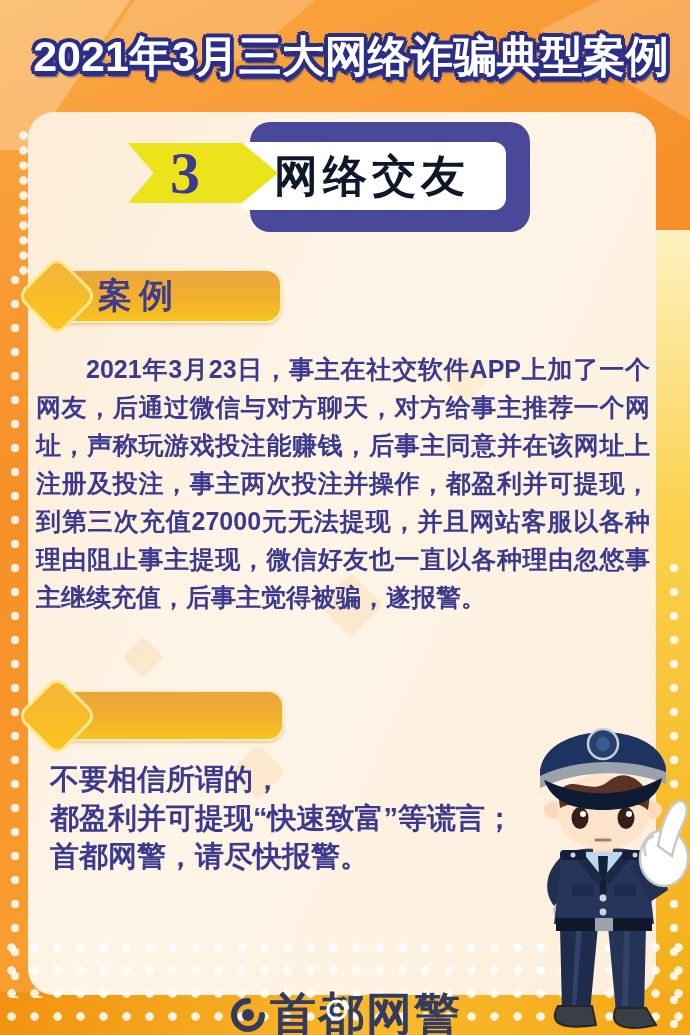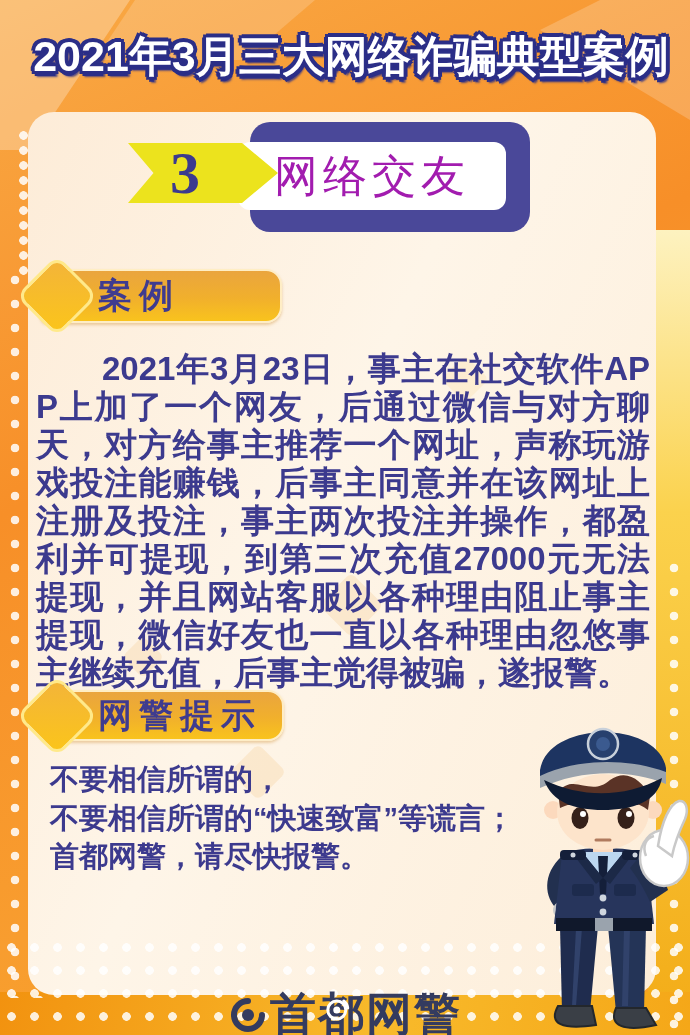--- a/index.html
+++ b/index.html
@@ -51,21 +51,21 @@
   .badge{position:absolute;left:0;top:0;width:628px;height:130px;}
   .badge-navy{
     position:absolute;left:222px;top:10px;width:280px;height:110px;
     background:#4a4899;border-radius:20px;
   }
   .badge-white{
     position:absolute;left:210px;top:30px;width:268px;height:68px;
     background:#ffffff;border-radius:12px;
     display:flex;align-items:center;justify-content:center;
   }
-  .badge-label{font-size:44px;font-weight:400;color:#a21caf;letter-spacing:5px;}
+  .badge-label{font-size:44px;font-weight:700;color:#0f172a;letter-spacing:5px;}
   .badge-arrow{
     position:absolute;left:100px;top:31px;width:150px;height:60px;
     background:#ece31d;
     clip-path:polygon(0 0,76% 0,100% 50%,76% 100%,0 100%,17% 50%);
     display:flex;align-items:center;
   }
   .badge-number{
     margin-left:42px;font-family:"Liberation Serif","DejaVu Serif",serif;
     font-size:60px;font-weight:900;color:#3c3a8e;line-height:1;
   }
@@ -83,21 +83,21 @@
   .banner-label{padding-left:56px;font-size:34px;font-weight:900;color:#3f3b8f;letter-spacing:7px;white-space:nowrap;}
   .diamond{
     position:absolute;left:-14px;top:50%;width:52px;height:52px;
     transform:translateY(-50%) rotate(45deg);
     background:linear-gradient(135deg,#f3b43a,#fbc51a);
     border:3px solid #ffe98a;border-radius:12px;
   }
   
   .case-text{
     position:absolute;left:8px;top:238px;width:614px;margin:0;
-    font-size:33px;font-weight:700;color:#3c3a8e;line-height:38px;
+    font-size:25px;font-weight:700;color:#3c3a8e;line-height:38px;
     text-align:justify;text-indent:2em;word-break:break-all;line-break:anywhere;
   }
   
   .tips{position:absolute;left:22px;top:648px;width:560px;}
   .tip-line{font-size:29px;font-weight:700;color:#3c3a8e;line-height:38.5px;white-space:nowrap;}
   
   .police{position:absolute;left:516px;top:706px;width:176px;height:330px;z-index:4;}
   
   .watermark{position:absolute;left:0;top:984px;width:690px;height:51px;z-index:5;}
   .wm-big{
@@ -143,25 +143,24 @@
     </div>
 
     <div class="banner banner-case">
       <span class="diamond"></span>
       <span class="banner-label">案例</span>
     </div>
     <p class="case-text">2021年3月23日，事主在社交软件APP上加了一个网友，后通过微信与对方聊天，对方给事主推荐一个网址，声称玩游戏投注能赚钱，后事主同意并在该网址上注册及投注，事主两次投注并操作，都盈利并可提现，到第三次充值27000元无法提现，并且网站客服以各种理由阻止事主提现，微信好友也一直以各种理由忽悠事主继续充值，后事主觉得被骗，遂报警。</p>
 
     <div class="banner banner-tips">
       <span class="diamond"></span>
-      <span class="banner-label">网警提示</span>
     </div>
     <div class="tips">
       <div class="tip-line">不要相信所谓的，</div>
-      <div class="tip-line">不要相信所谓的“快速致富”等谎言；</div>
+      <div class="tip-line">都盈利并可提现“快速致富”等谎言；</div>
       <div class="tip-line">首都网警，请尽快报警。</div>
     </div>
   </div>
 
   <div class="dots dots-tl"></div>
   <div class="dots dots-left"></div>
   <div class="dots dots-right"></div>
   <div class="dots dots-bottom"></div>
 
   <svg class="police" viewBox="0 0 176 330">

